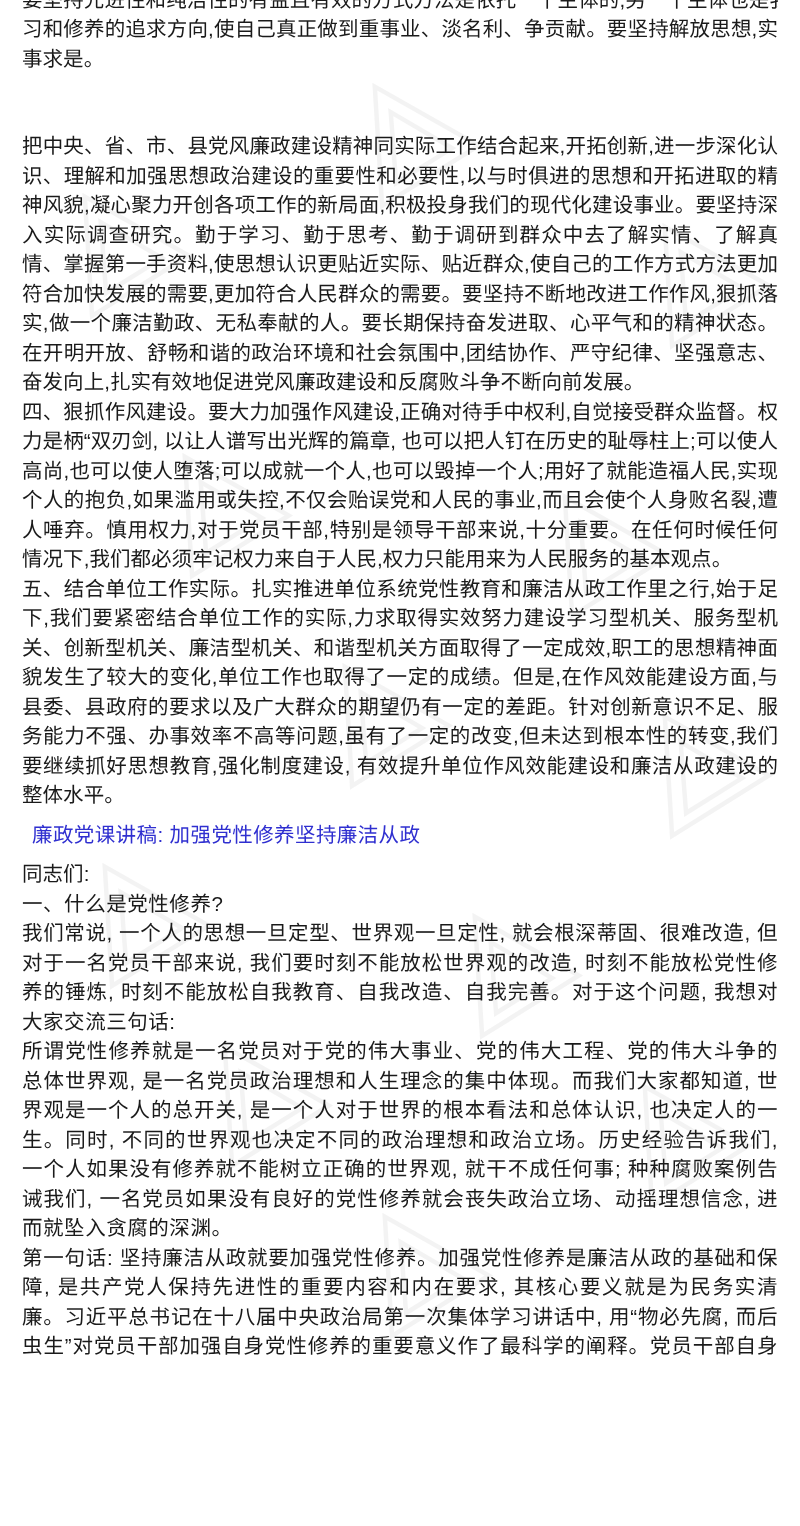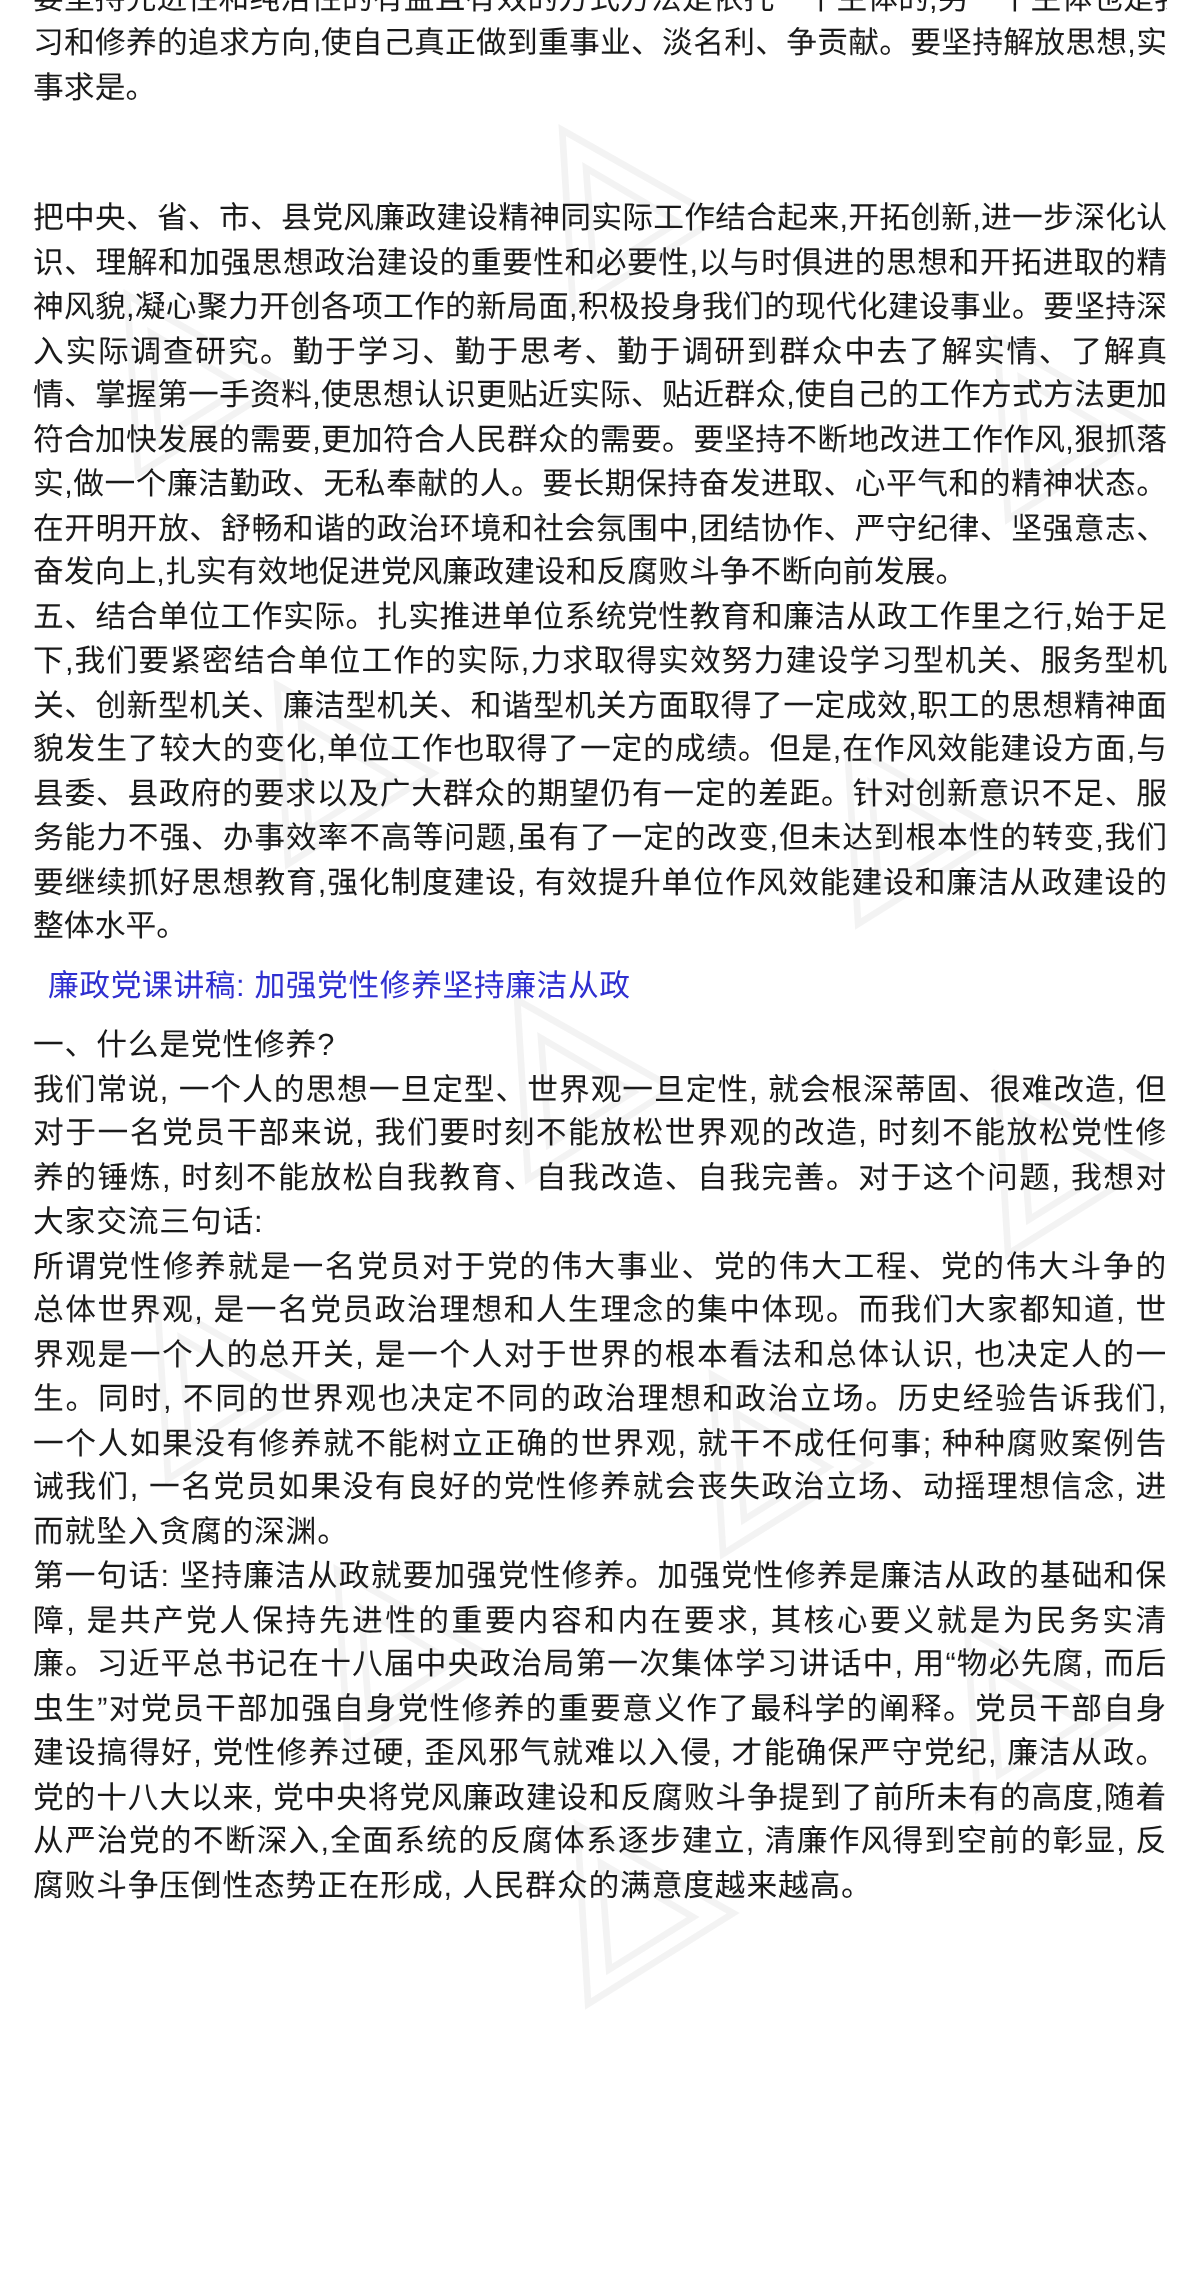--- a/index.html
+++ b/index.html
@@ -162,25 +162,27 @@
     <div id="clipped-top-line">
       <div class="inner">要坚持先进性和纯洁性的有益且有效的方式方法是依托一个主体的,另一个主体也是我们无法学</div>
     </div>
 
     <p class="para">习和修养的追求方向,使自己真正做到重事业、淡名利、争贡献。要坚持解放思想,实事求是。</p>
 
     <div class="gap-lg"></div>
 
     <p class="para">把中央、省、市、县党风廉政建设精神同实际工作结合起来,开拓创新,进一步深化认识、理解和加强思想政治建设的重要性和必要性,以与时俱进的思想和开拓进取的精神风貌,凝心聚力开创各项工作的新局面,积极投身我们的现代化建设事业。要坚持深入实际调查研究。勤于学习、勤于思考、勤于调研到群众中去了解实情、了解真情、掌握第一手资料,使思想认识更贴近实际、贴近群众,使自己的工作方式方法更加符合加快发展的需要,更加符合人民群众的需要。要坚持不断地改进工作作风,狠抓落实,做一个廉洁勤政、无私奉献的人。要长期保持奋发进取、心平气和的精神状态。在开明开放、舒畅和谐的政治环境和社会氛围中,团结协作、严守纪律、坚强意志、奋发向上,扎实有效地促进党风廉政建设和反腐败斗争不断向前发展。</p>
 
+    <p class="para">四、狠抓作风建设。要大力加强作风建设,正确对待手中权利,自觉接受群众监督。权力是柄“双刃剑, 以让人谱写出光辉的篇章, 也可以把人钉在历史的耻辱柱上;可以使人高尚,也可以使人堕落;可以成就一个人,也可以毁掉一个人;用好了就能造福人民,实现个人的抱负,如果滥用或失控,不仅会贻误党和人民的事业,而且会使个人身败名裂,遭人唾弃。慎用权力,对于党员干部,特别是领导干部来说,十分重要。在任何时候任何情况下,我们都必须牢记权力来自于人民,权力只能用来为人民服务的基本观点。</p>
 
     <p class="para">五、结合单位工作实际。扎实推进单位系统党性教育和廉洁从政工作里之行,始于足下,我们要紧密结合单位工作的实际,力求取得实效努力建设学习型机关、服务型机关、创新型机关、廉洁型机关、和谐型机关方面取得了一定成效,职工的思想精神面貌发生了较大的变化,单位工作也取得了一定的成绩。但是,在作风效能建设方面,与县委、县政府的要求以及广大群众的期望仍有一定的差距。针对创新意识不足、服务能力不强、办事效率不高等问题,虽有了一定的改变,但未达到根本性的转变,我们要继续抓好思想教育,强化制度建设, 有效提升单位作风效能建设和廉洁从政建设的整体水平。</p>
 
     <p class="heading-blue">廉政党课讲稿: 加强党性修养坚持廉洁从政</p>
 
+    <p class="para">同志们:</p>
 
 
     <p class="para loose">一、什么是党性修养?</p>
 
     <p class="para loose">我们常说, 一个人的思想一旦定型、世界观一旦定性, 就会根深蒂固、很难改造, 但对于一名党员干部来说, 我们要时刻不能放松世界观的改造, 时刻不能放松党性修养的锤炼, 时刻不能放松自我教育、自我改造、自我完善。对于这个问题, 我想对大家交流三句话:</p>
 
     <p class="para loose">所谓党性修养就是一名党员对于党的伟大事业、党的伟大工程、党的伟大斗争的总体世界观, 是一名党员政治理想和人生理念的集中体现。而我们大家都知道, 世界观是一个人的总开关, 是一个人对于世界的根本看法和总体认识, 也决定人的一生。同时, 不同的世界观也决定不同的政治理想和政治立场。历史经验告诉我们, 一个人如果没有修养就不能树立正确的世界观, 就干不成任何事; 种种腐败案例告诫我们, 一名党员如果没有良好的党性修养就会丧失政治立场、动摇理想信念, 进而就坠入贪腐的深渊。</p>
 
     <p class="para loose">第一句话: 坚持廉洁从政就要加强党性修养。加强党性修养是廉洁从政的基础和保障, 是共产党人保持先进性的重要内容和内在要求, 其核心要义就是为民务实清廉。习近平总书记在十八届中央政治局第一次集体学习讲话中, 用“物必先腐, 而后虫生”对党员干部加强自身党性修养的重要意义作了最科学的阐释。党员干部自身建设搞得好, 党性修养过硬, 歪风邪气就难以入侵, 才能确保严守党纪, 廉洁从政。党的十八大以来, 党中央将党风廉政建设和反腐败斗争提到了前所未有的高度,随着从严治党的不断深入,全面系统的反腐体系逐步建立, 清廉作风得到空前的彰显, 反腐败斗争压倒性态势正在形成, 人民群众的满意度越来越高。</p>
 

